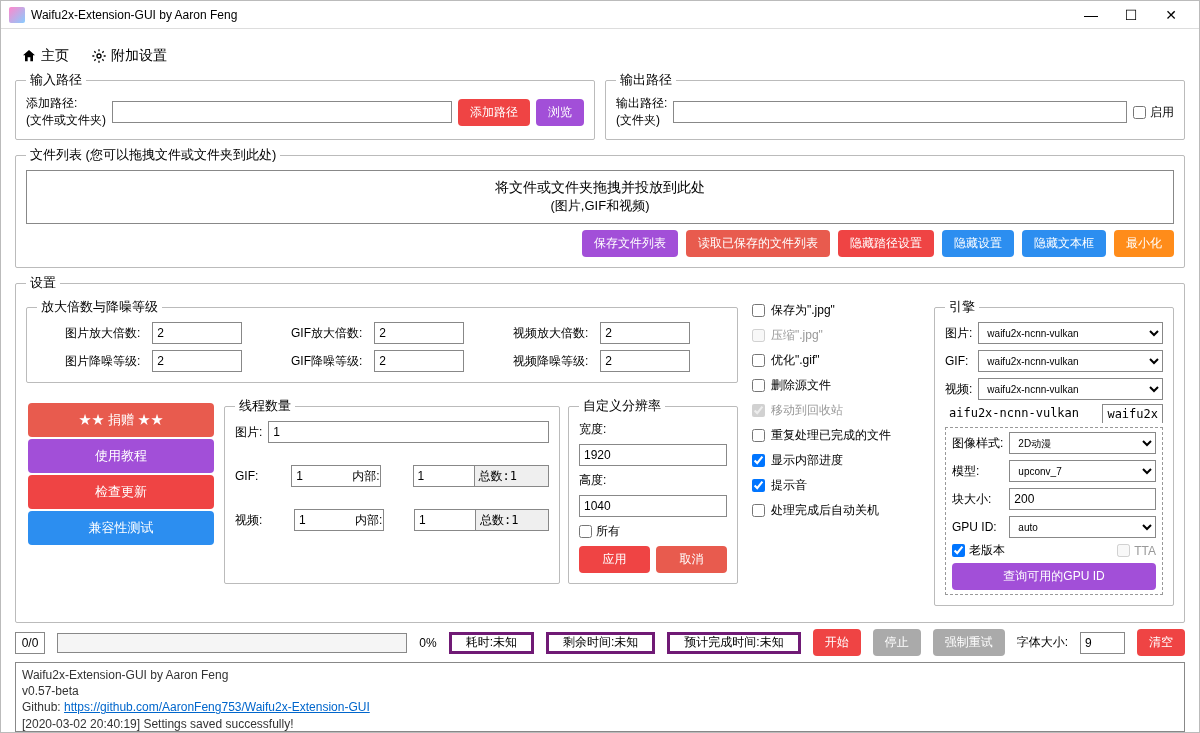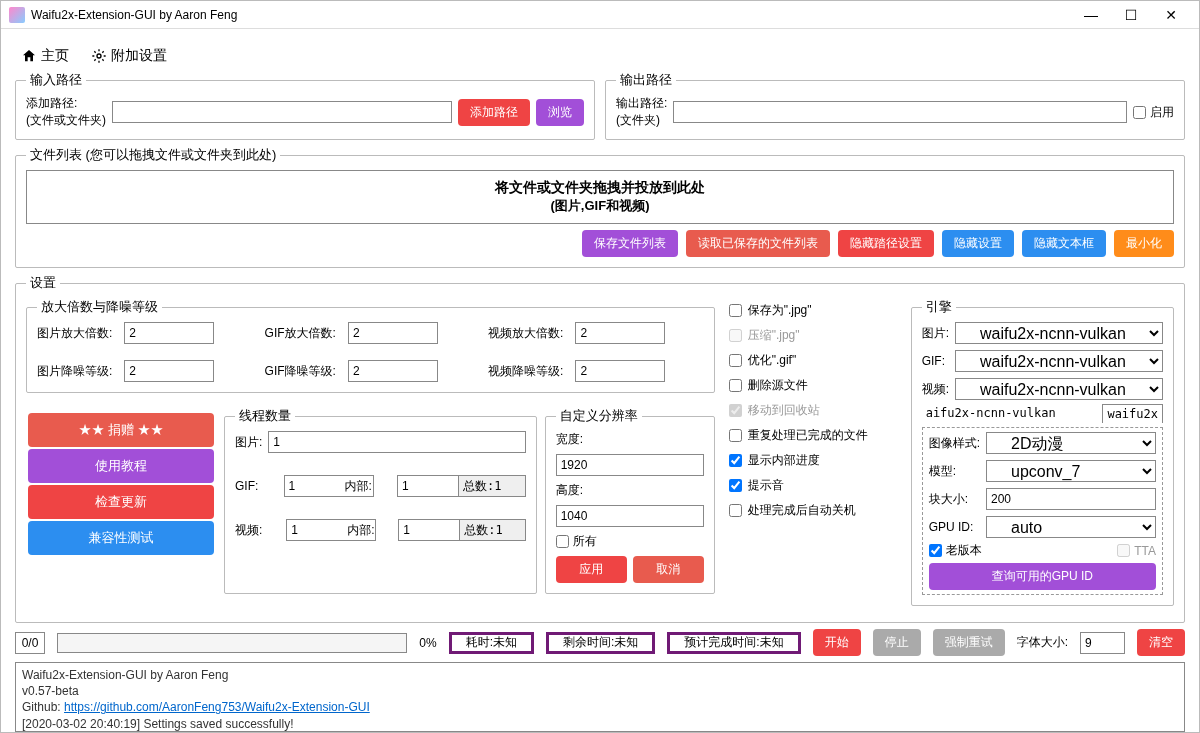--- a/index.html
+++ b/index.html
@@ -11,35 +11,35 @@
 .content { padding: 10px 14px 8px; }
 .tabs { display: flex; gap: 10px; padding: 6px 0 4px; }
 .tab { display: flex; align-items: center; gap: 4px; padding: 2px 6px; font-size: 14px; font-weight: 500; cursor: pointer; }
 .tab svg { width: 16px; height: 16px; }
 fieldset { border: 1px solid #bbb; border-radius: 2px; padding: 6px 10px 10px; margin-bottom: 6px; position: relative; }
 legend { padding: 0 4px; font-size: 13px; }
 .row { display: flex; gap: 10px; }
 .row > fieldset { flex: 1; }
 .hbox { display: flex; align-items: center; gap: 6px; }
 .label { white-space: nowrap; }
-input[type=text], select { border: 1px solid #888; height: 22px; padding: 0 20px; font-size: 16px; background: #fff; }
+input[type=text], select { border: 1px solid #888; height: 22px; padding: 0 4px; font-size: 10px; background: #fff; }
 input[type=number], .spin { border: 1px solid #888; height: 22px; width: 90px; padding: 0 4px; font-size: 12px; background: #fff; }
 .spin-sm { width: 55px; }
 .btn { border: none; border-radius: 4px; color: #fff; padding: 5px 12px; font-size: 12px; cursor: pointer; white-space: nowrap; }
 .btn-teal { background: #ef4444; }
 .btn-purple { background: #a24fd8; }
 .btn-blue { background: #2c8ef0; }
 .btn-red { background: #e85b4e; }
 .btn-gray { background: #aaa; }
 .btn-orange { background: #ff8c1a; }
-.drop { border: 1px solid #888; height: 54px; display: flex; flex-direction: column; align-items: center; justify-content: center; font-size: 14px; margin-bottom: 6px; font-weight: bold; }
+.drop { border: 1px solid #888; height: 54px; display: flex; flex-direction: column; align-items: center; justify-content: center; font-size: 14px; margin-bottom: 6px; }
 .drop .sub { font-size: 13px; }
 .btn-row { display: flex; justify-content: flex-end; gap: 8px; }
 .settings-grid { display: flex; gap: 8px; }
-.ratio-grid { display: grid; grid-template-columns: auto 1fr auto 1fr auto 1fr; gap: 16px 12px; align-items: center; }
+.ratio-grid { display: grid; grid-template-columns: auto 1fr auto 1fr auto 1fr; gap: 6px 12px; align-items: center; margin-left: 28px; }
 .checks { display: flex; flex-direction: column; gap: 8px; padding: 4px 6px; }
 .checks label { display: flex; align-items: center; gap: 6px; white-space: nowrap; }
 .checks .disabled { color: #999; }
 .side-btns { display: flex; flex-direction: column; gap: 2px; padding: 6px 2px; }
 .side-btns .btn { padding: 8px 12px; text-align: center; font-size: 13px; }
 .thread-row { display: grid; grid-template-columns: auto 55px auto 55px auto; gap: 6px; align-items: center; }
 .engine-grid { display: grid; grid-template-columns: auto 1fr; gap: 6px; align-items: center; }
 .engine-sub { border: 1px dashed #999; margin-top: 4px; padding: 4px 6px; }
 .progress-row { display: flex; align-items: center; gap: 12px; margin-top: 4px; }
 .prog-outer { border: 1px solid #888; width: 30px; height: 22px; display: flex; align-items: center; justify-content: center; }

